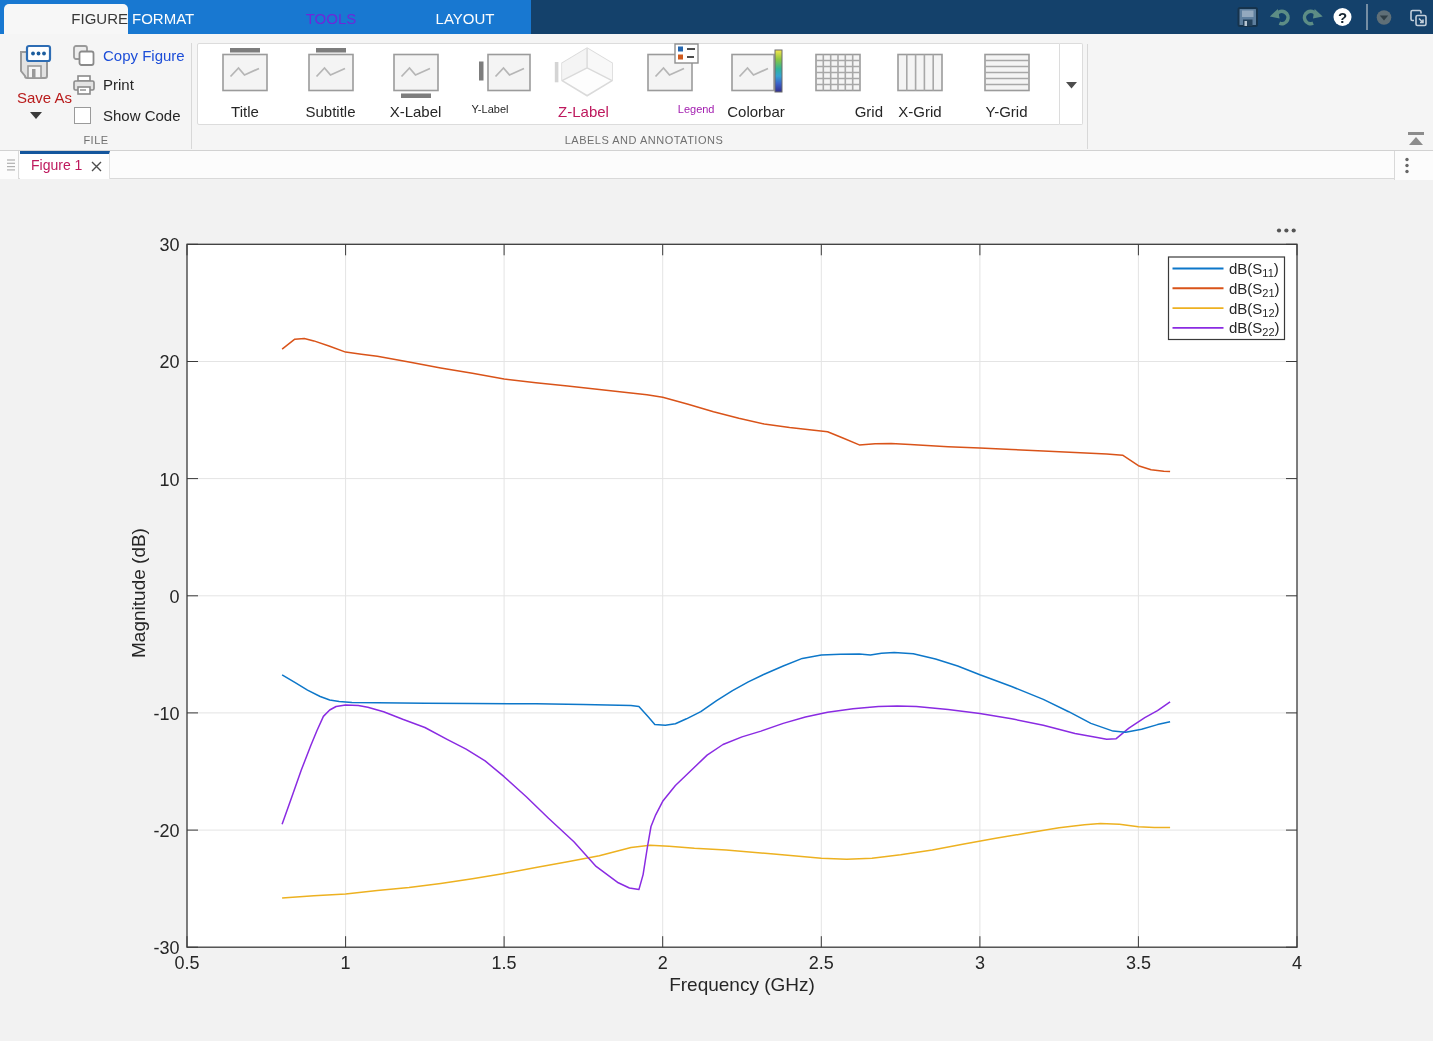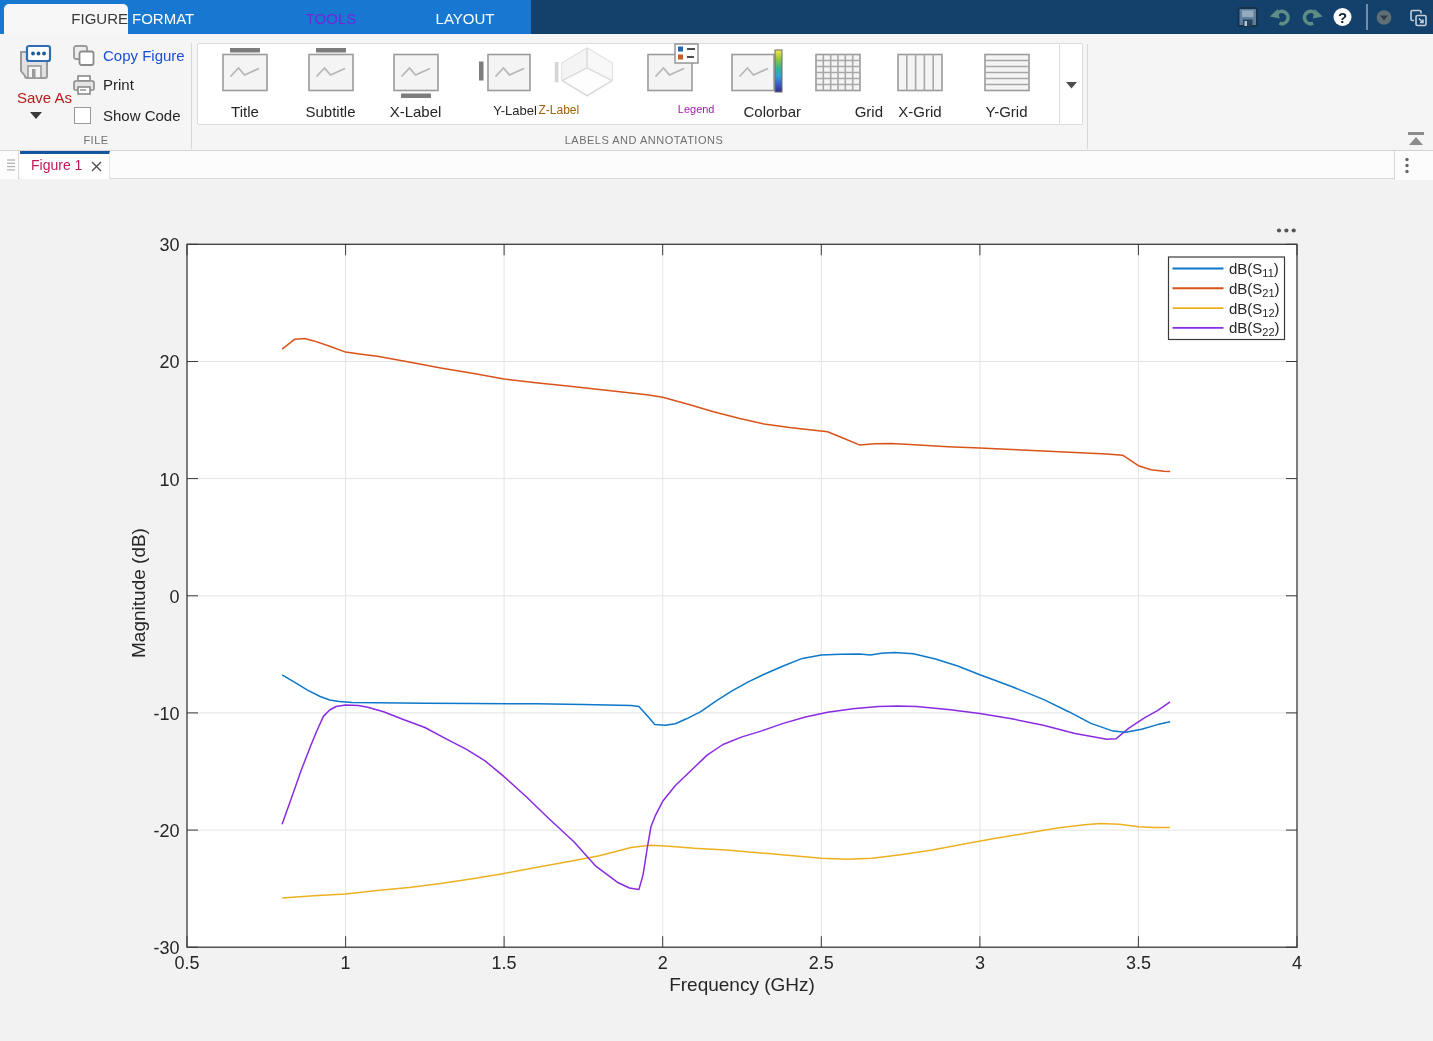--- a/index.html
+++ b/index.html
@@ -107,29 +107,29 @@
       <rect x="10" y="12.5" width="44" height="36" fill="#f4f4f4" stroke="#9b9b9b" stroke-width="1.6"></rect>
       <polyline points="17.5,34.5 25.5,26 31.5,33 46,26.5" fill="none" stroke="#b6b6b6" stroke-width="1.8"></polyline>
       <rect x="17" y="51.5" width="30" height="4.5" fill="#7d7d7d"></rect>
     </svg>
 <div style="position:absolute;left:370.5px;top:69px;width:90px;text-align:center;font-size:15px;color:#262626">X-Label</div>
 <svg width="70" height="58" viewBox="0 0 70 58" style="position:absolute;left:467.5px;top:8px">
       <rect x="20" y="12.5" width="42" height="36" fill="#f4f4f4" stroke="#9b9b9b" stroke-width="1.6"></rect>
       <polyline points="27.5,34.5 35.5,26 41.5,33 56,26.5" fill="none" stroke="#b6b6b6" stroke-width="1.8"></polyline>
       <rect x="11" y="19.5" width="4.5" height="19" fill="#7d7d7d"></rect>
     </svg>
-<div style="position:absolute;left:470px;top:69px;width:90px;text-align:center;font-size:13px;color:#262626">Y-Label</div>
+<div style="position:absolute;left:445px;top:69px;width:90px;text-align:center;font-size:11px;color:#262626">Y-Label</div>
 <svg width="70" height="58" viewBox="0 0 70 58" style="position:absolute;left:551.5px;top:8px">
       <rect x="2.8" y="20" width="3.6" height="20.3" fill="#d4d4d4"></rect>
       <path d="M35.1 6.2 L60.1 21.3 L60.1 38.6 L35.1 53.7 L10.1 38.6 L10.1 21.3 Z" fill="#fdfdfd" stroke="#dadada" stroke-width="1.6"></path>
       <polygon points="35.1,6.2 35.1,25.8 10.1,38.6 10.1,21.3" fill="#f4f4f4"></polygon>
       <polygon points="35.1,6.2 35.1,25.8 60.1,38.6 60.1,21.3" fill="#f8f8f8"></polygon>
       <path d="M35.1 6.2 L35.1 25.8 M35.1 25.8 L10.1 38.6 M35.1 25.8 L60.1 38.6" fill="none" stroke="#dadada" stroke-width="1.4"></path>
     </svg>
-<div style="position:absolute;left:538.5px;top:69px;width:90px;font-size:12px;color:#a16207">Z-Label</div>
+<div style="position:absolute;left:538.5px;top:69px;width:90px;text-align:center;font-size:15px;color:#be185d">Z-Label</div>
 <svg width="70" height="58" viewBox="0 0 70 58" style="position:absolute;left:637.5px;top:8px">
       <rect x="10" y="12.5" width="44" height="36" fill="#f4f4f4" stroke="#9b9b9b" stroke-width="1.6"></rect>
       <polyline points="17.5,34.5 25.5,26 31.5,33 46,26.5" fill="none" stroke="#b6b6b6" stroke-width="1.8"></polyline>
       <rect x="37" y="2" width="23" height="19" fill="#ffffff" stroke="#8f8f8f" stroke-width="1.4"></rect>
       <rect x="40" y="4.5" width="5" height="5" fill="#2567b0"></rect>
       <line x1="49" y1="7" x2="57" y2="7" stroke="#3a3a3a" stroke-width="1.8"></line>
       <rect x="40" y="12.5" width="5" height="5" fill="#cf5a1e"></rect>
       <line x1="49" y1="15" x2="56" y2="15" stroke="#3a3a3a" stroke-width="1.8"></line>
     </svg>
 <div style="position:absolute;left:624.5px;top:69px;width:90px;text-align:right;font-size:11px;color:#a21caf">Legend</div>
@@ -141,21 +141,21 @@
           <stop offset="0" stop-color="#f9e64d"></stop>
           <stop offset="0.22" stop-color="#8cc63f"></stop>
           <stop offset="0.45" stop-color="#2fb39a"></stop>
           <stop offset="0.62" stop-color="#35a3d1"></stop>
           <stop offset="0.8" stop-color="#3b62c9"></stop>
           <stop offset="1" stop-color="#322f8f"></stop>
         </linearGradient>
       </defs>
       <rect x="51" y="8" width="7" height="42" fill="url(#cbg)" stroke="#6b6b6b" stroke-width="1"></rect>
     </svg>
-<div style="position:absolute;left:711px;top:69px;width:90px;text-align:right;font-size:15px;color:#262626">Colorbar</div>
+<div style="position:absolute;left:711px;top:69px;width:90px;text-align:center;font-size:15px;color:#262626">Colorbar</div>
 <svg width="70" height="58" viewBox="0 0 70 58" style="position:absolute;left:806px;top:8px">
       <rect x="10" y="12.5" width="44" height="36" fill="#f4f4f4" stroke="#9b9b9b" stroke-width="1.6"></rect>
       <path d="M17.3 12.5V48.5 M24.7 12.5V48.5 M32.0 12.5V48.5 M39.3 12.5V48.5 M46.7 12.5V48.5 M10 18.5H54 M10 24.5H54 M10 30.5H54 M10 36.5H54 M10 42.5H54" stroke="#a8a8a8" stroke-width="1.6" fill="none"></path>
     </svg>
 <div style="position:absolute;left:793px;top:69px;width:90px;text-align:right;font-size:15px;color:#262626">Grid</div>
 <svg width="70" height="58" viewBox="0 0 70 58" style="position:absolute;left:888px;top:8px">
       <rect x="10" y="12.5" width="44" height="36" fill="#f4f4f4" stroke="#9b9b9b" stroke-width="1.6"></rect>
       <path d="M18.8 12.5V48.5 M27.6 12.5V48.5 M36.4 12.5V48.5 M45.2 12.5V48.5" stroke="#a8a8a8" stroke-width="1.6" fill="none"></path>
     </svg>
 <div style="position:absolute;left:875px;top:69px;width:90px;text-align:center;font-size:15px;color:#262626">X-Grid</div>

